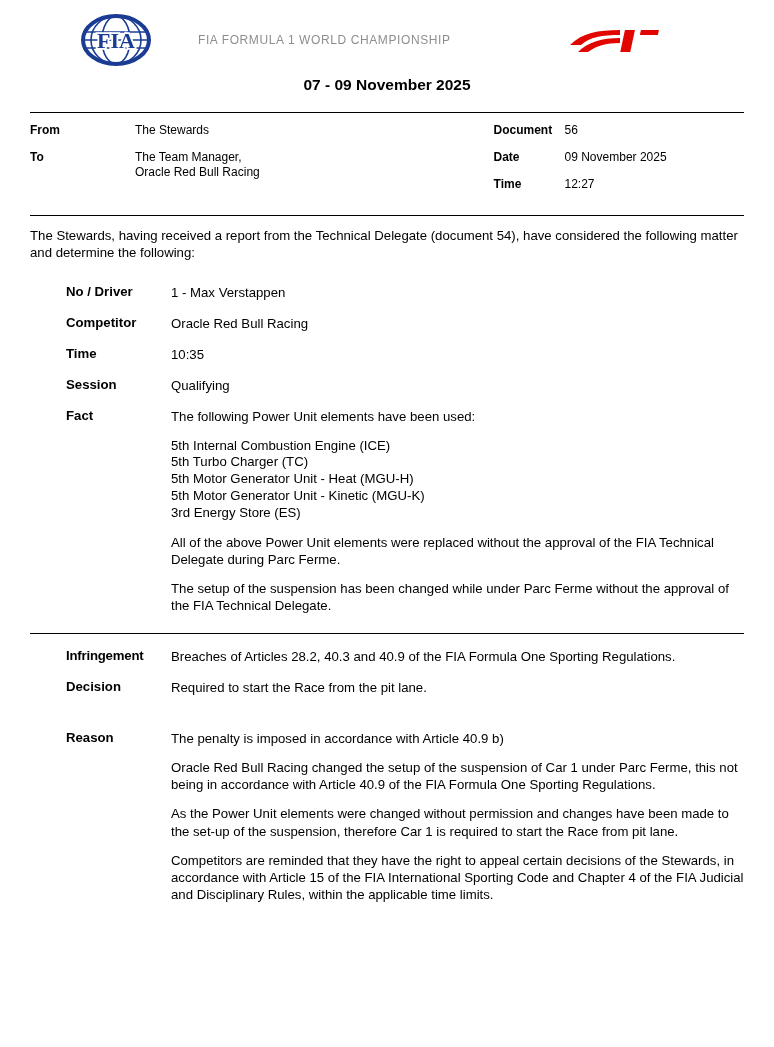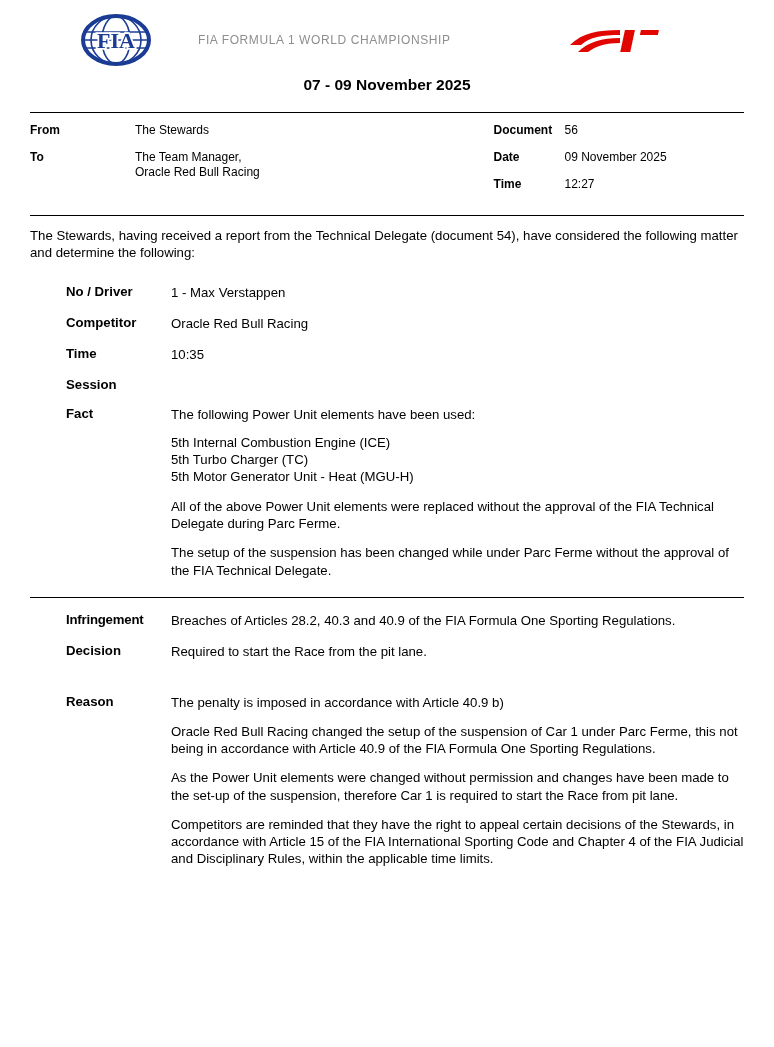--- a/index.html
+++ b/index.html
@@ -216,30 +216,33 @@
       <div class="rval">Oracle Red Bull Racing</div>
     </div>
 
     <div class="row">
       <div class="rlbl">Time</div>
       <div class="rval">10:35</div>
     </div>
 
     <div class="row">
       <div class="rlbl">Session</div>
+      <div class="rval">Qualifying</div>
     </div>
 
     <div class="row">
       <div class="rlbl">Fact</div>
       <div class="rval">
         <div class="para">The following Power Unit elements have been used:</div>
         <div class="block-gap">
           <div class="list-line">5th Internal Combustion Engine (ICE)</div>
           <div class="list-line">5th Turbo Charger (TC)</div>
           <div class="list-line">5th Motor Generator Unit - Heat (MGU-H)</div>
+          <div class="list-line">5th Motor Generator Unit - Kinetic (MGU-K)</div>
+          <div class="list-line">3rd Energy Store (ES)</div>
         </div>
         <div class="para block-gap">All of the above Power Unit elements were replaced without the approval of the FIA Technical Delegate during Parc Ferme.</div>
         <div class="para">The setup of the suspension has been changed while under Parc Ferme without the approval of the FIA Technical Delegate.</div>
       </div>
     </div>
   </div>
 
   <hr class="section-rule">
 
   <div class="rows">

